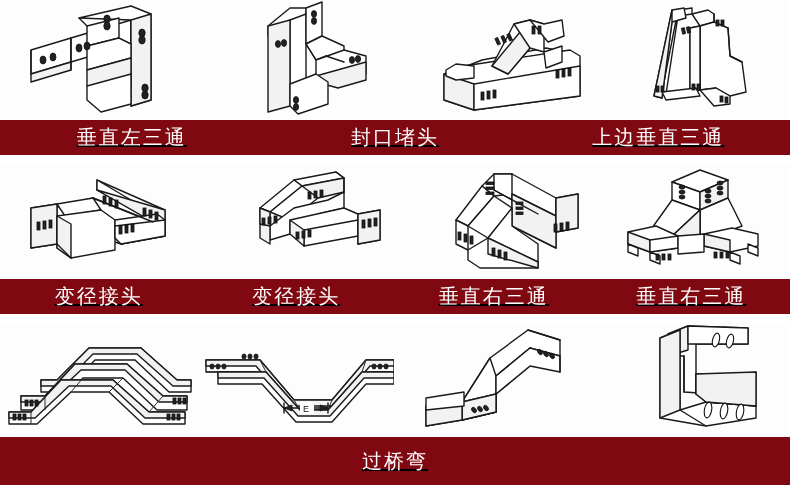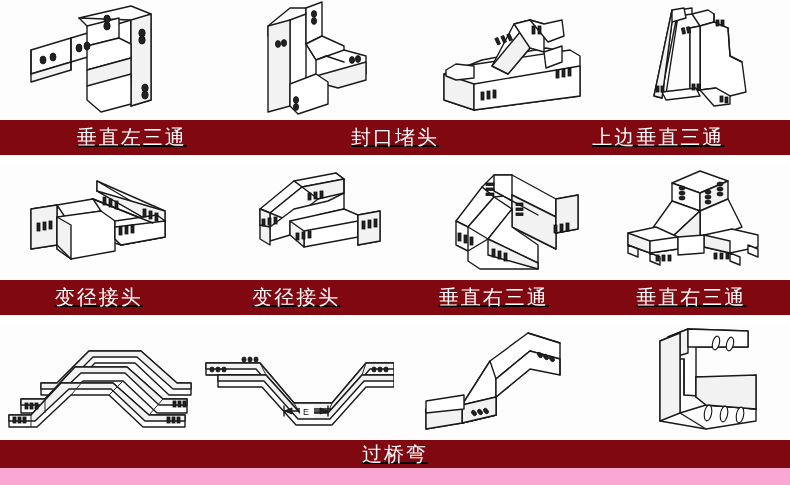--- a/index.html
+++ b/index.html
@@ -43,21 +43,21 @@
     background: #fdfdfd;
     overflow: hidden;
   }
   .cell svg { display: block; }
   .label-bar {
     display: flex;
     width: 100%;
     height: 35px;
     background: #800811;
   }
-  .row-3 .label-bar { height: 28px; }
+  .row-3 .label-bar { height: 48px; }
   .label-cell {
     flex: 1 1 25%;
     display: flex;
     align-items: center;
     justify-content: center;
     color: #ffffff;
     font-size: 20px;
     letter-spacing: 2px;
     font-family: "DejaVu Sans", "Liberation Sans", sans-serif;
     font-weight: 400;

